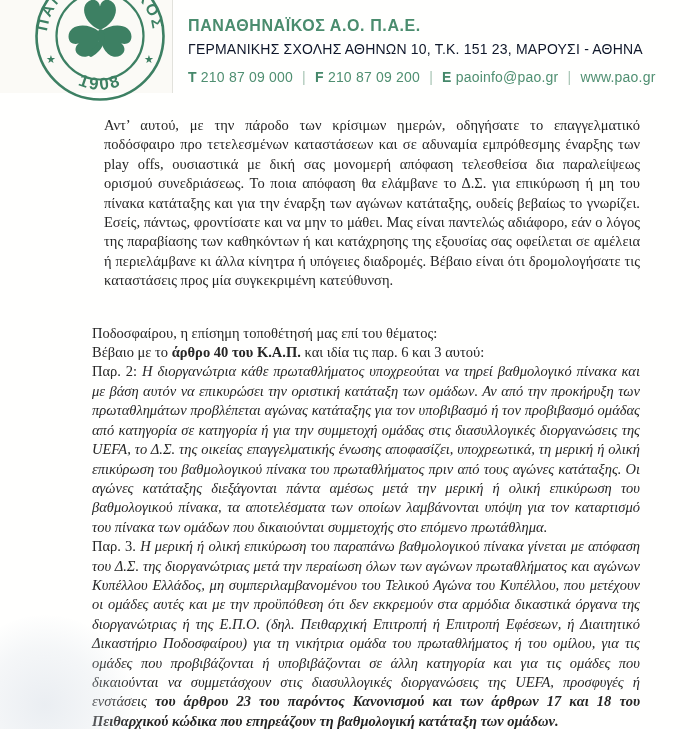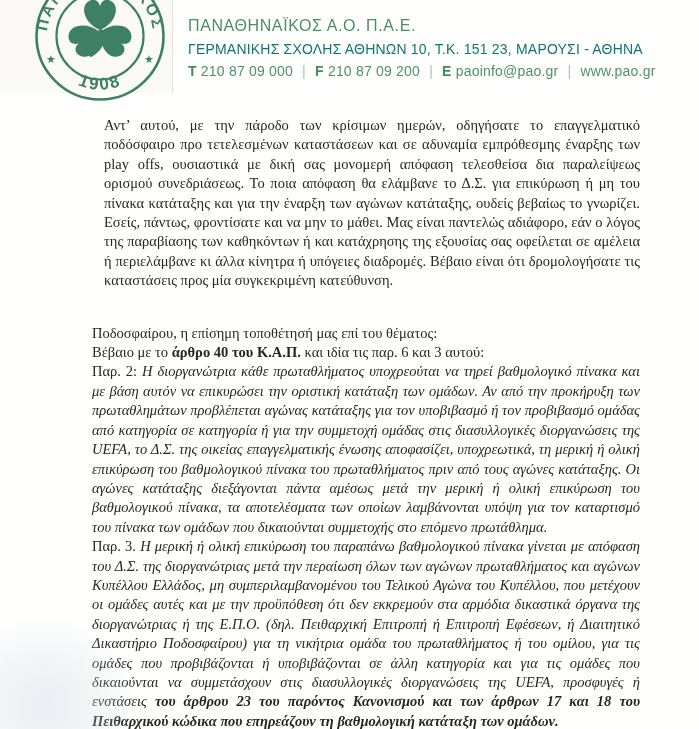--- a/index.html
+++ b/index.html
@@ -13,29 +13,29 @@
   .page{position:absolute;inset:0;background:#fffffe;}
 
   
   .letterhead{position:absolute;left:0;top:0;width:699px;height:100px;}
   .logo-block{position:absolute;left:0;top:0;width:172px;height:93px;background:#fbfaf6;}
   .scan-edge{position:absolute;left:172px;top:0;width:1px;height:93px;background:#e2e2dc;}
   .logo{position:absolute;left:30px;top:-34px;width:140px;height:140px;}
 
   .head-text{position:absolute;left:188px;top:16px;width:500px;}
   .club-name{
-    font-size:16px;font-weight:normal;color:#4a8c6e;
+    font-size:16px;font-weight:bold;color:#4a8c6e;
     letter-spacing:.6px;line-height:20px;
   }
   .club-address{
-    font-size:14px;color:#0f766e;letter-spacing:.2px;
+    font-size:14px;color:#0f172a;letter-spacing:.2px;
     margin-top:4px;line-height:18px;
   }
   .contact{
-    font-size:14px;color:#4f8f71;margin-top:4px;line-height:18px;
+    font-size:14px;color:#4f8f71;margin-top:10px;line-height:18px;
     letter-spacing:.2px;
   }
   .contact b{font-weight:bold;color:#45886a;}
   .sep{color:#a6c4b3;margin:0 5px;font-weight:normal;}
 
   
   .doc-body{
     position:absolute;left:92px;top:116px;width:548px;
     font-family:"Liberation Serif",serif;
     font-size:14.5px;line-height:19.4px;color:#262626;

